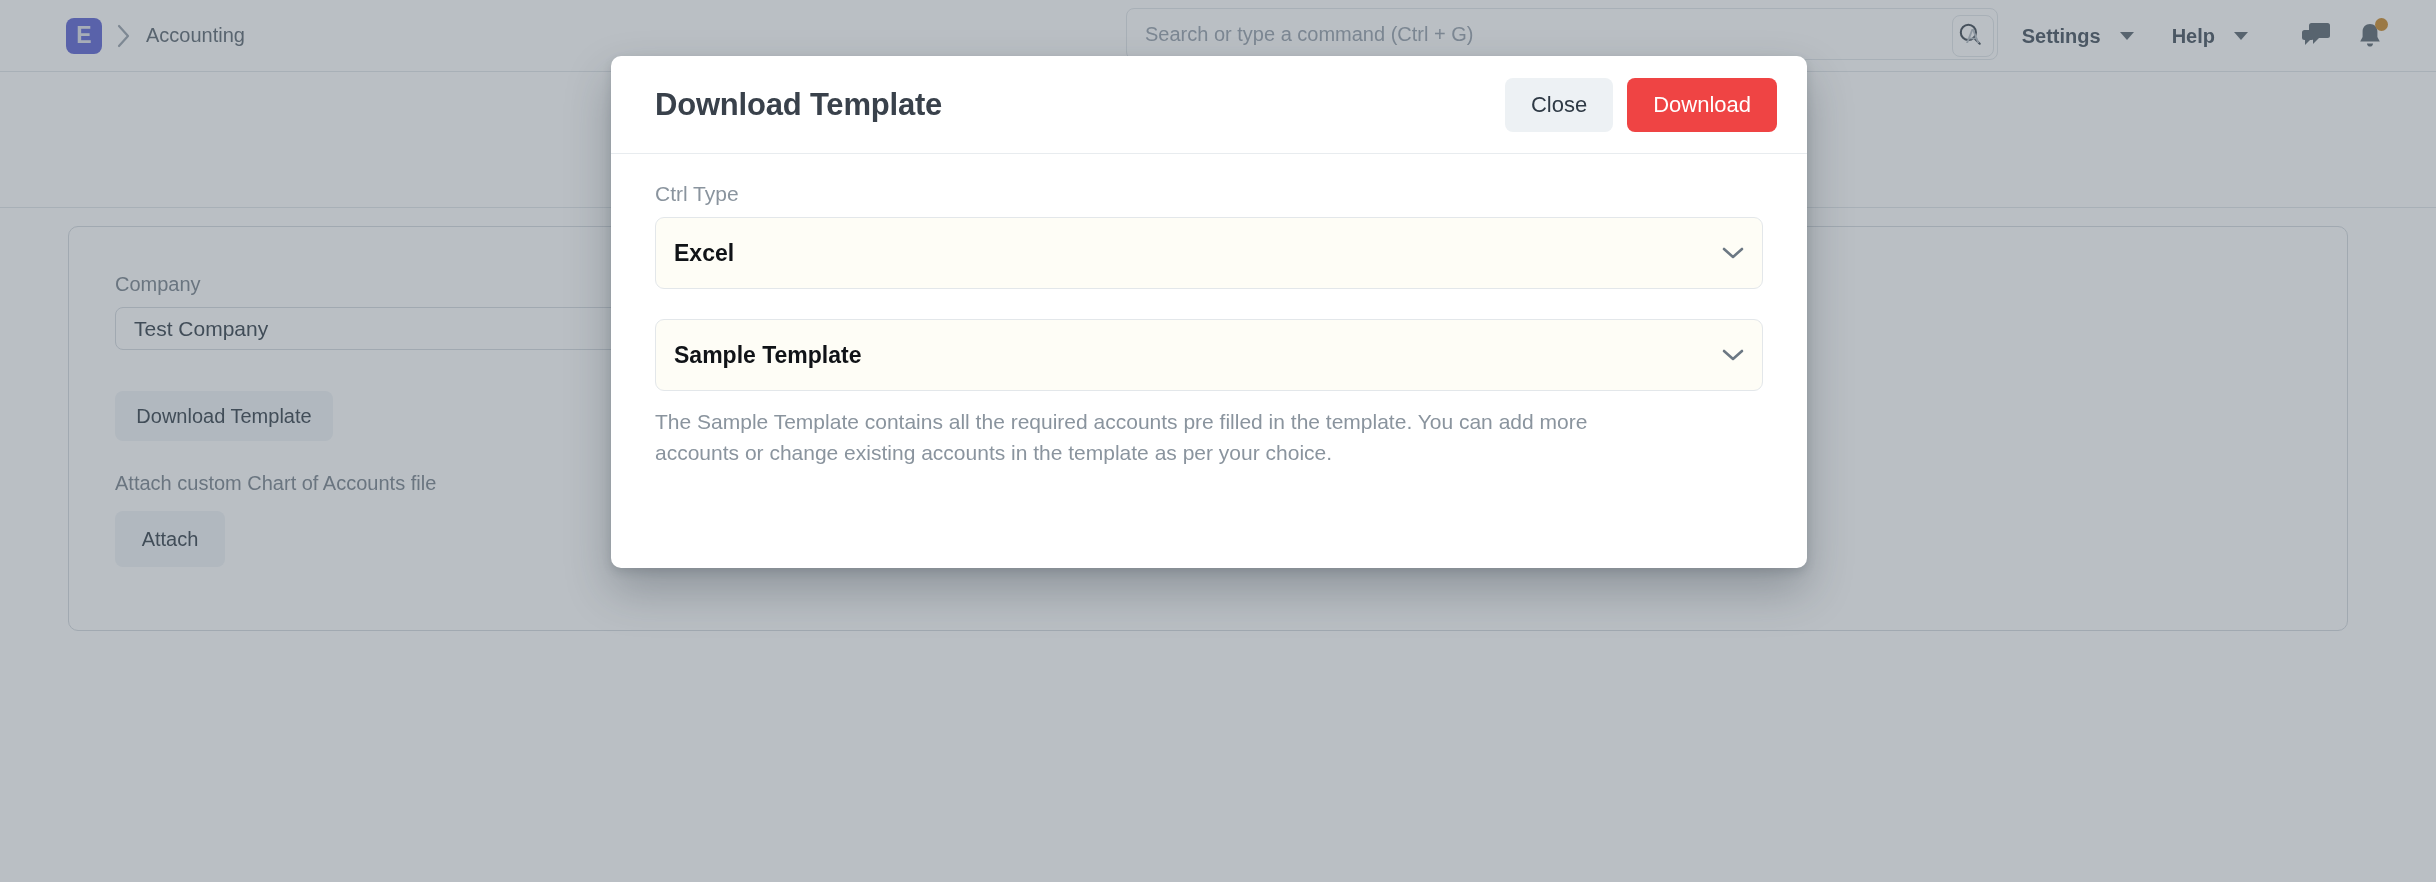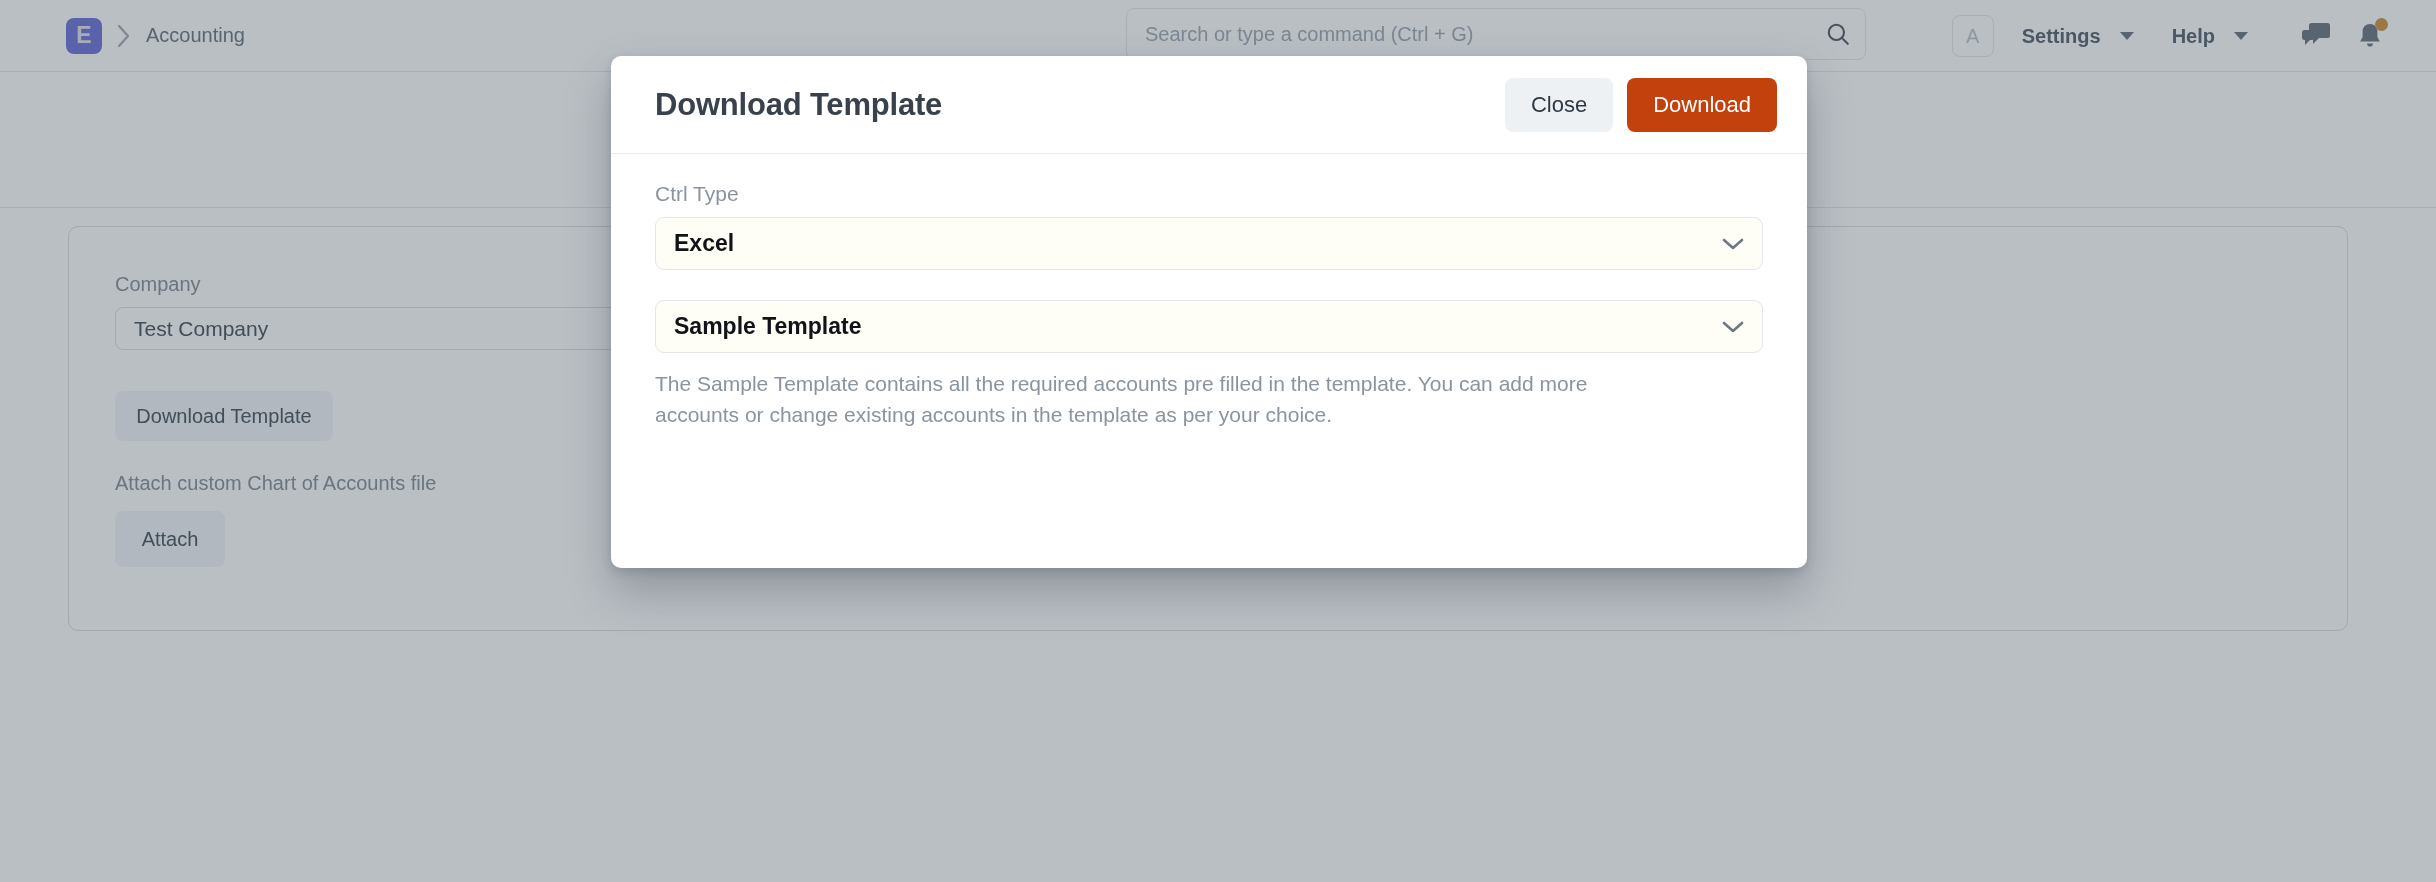--- a/index.html
+++ b/index.html
@@ -72,21 +72,21 @@
     font-size: 20px;
     color: #5d6872;
     font-family: "Liberation Sans", sans-serif;
     font-weight: 400;
   }
 
   .nav-search-wrap {
     position: absolute;
     left: 1126px;
     top: 8px;
-    width: 740px;
+    width: 872px;
     height: 52px;
     border: 1px solid #e2e6e9;
     border-radius: 8px;
     background: #ffffff;
     display: flex;
     align-items: center;
     box-sizing: border-box;
   }
   .nav-search-input {
     border: 0;
@@ -275,42 +275,42 @@
     border: 0;
     border-radius: 8px;
     color: #2f3a45;
     font-size: 22px;
     height: 54px;
     padding: 0 26px;
     cursor: pointer;
     font-family: "Liberation Sans", sans-serif;
   }
   .btn-primary {
-    background: #c2410c;
+    background: #ef4444;
     border: 0;
     border-radius: 8px;
     color: #ffffff;
     font-size: 22px;
     height: 54px;
     padding: 0 26px;
     cursor: pointer;
     font-family: "Liberation Sans", sans-serif;
   }
   .modal-body {
     padding: 28px 44px 0 44px;
   }
   .m-label {
     font-size: 21px;
     color: #8a949e;
     margin-bottom: 11px;
     font-family: "Liberation Sans", sans-serif;
   }
   .select-ctl {
     position: relative;
-    height: 53px;
+    height: 72px;
     border: 1px solid #e3e7ea;
     border-radius: 9px;
     background: #fefdf6;
     display: flex;
     align-items: center;
     padding: 0 18px;
     box-sizing: border-box;
     cursor: pointer;
   }
   .select-value {

